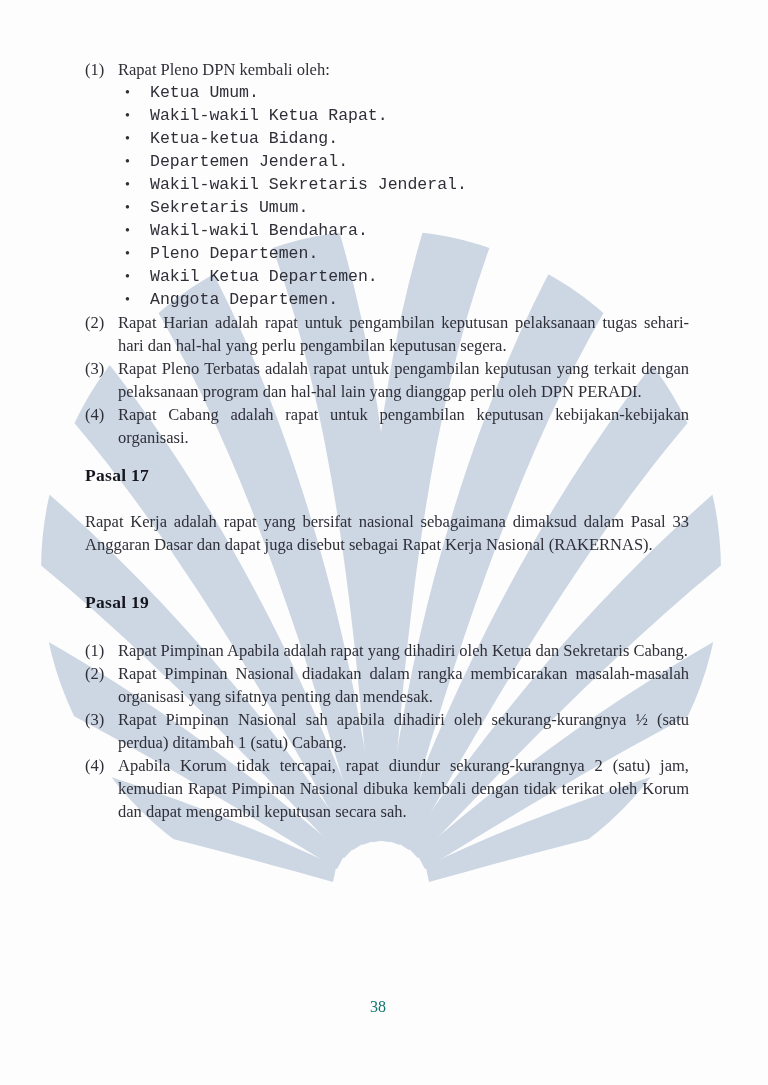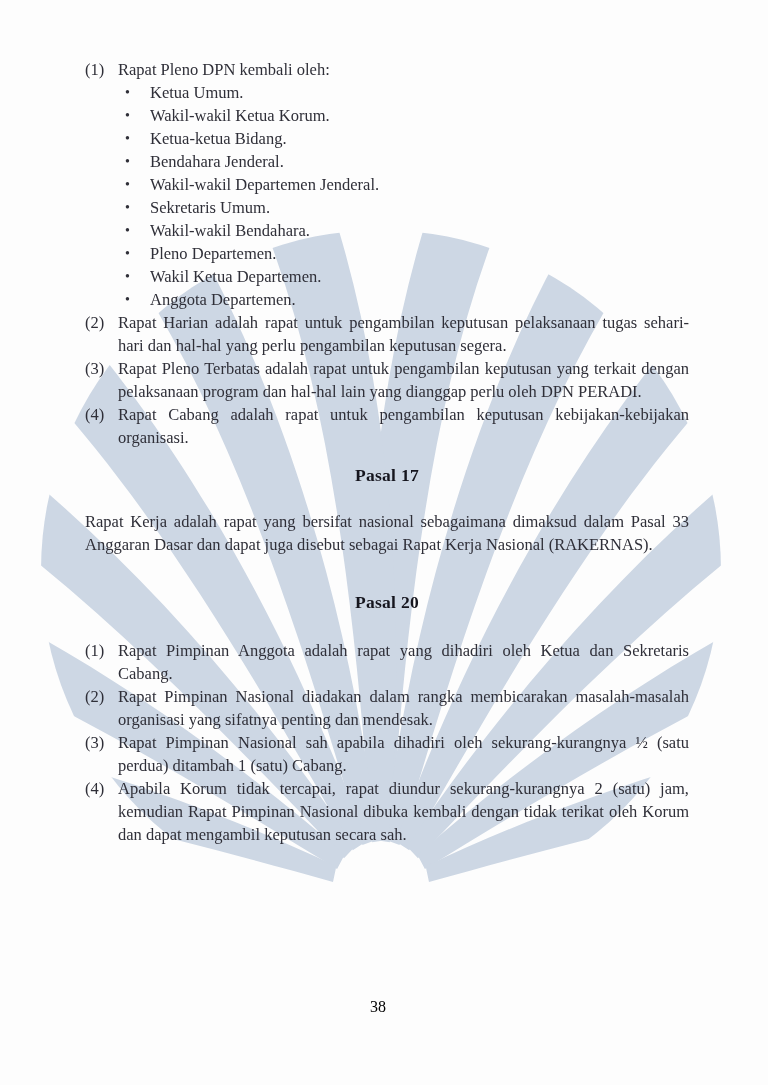--- a/index.html
+++ b/index.html
@@ -23,39 +23,38 @@
     padding:58px 79px 0 85px;
     font-size:16.5px;
     line-height:23px;
     text-align:justify;
   }
   .li { display:flex; }
   .li .num { flex:0 0 33px; text-align:left; }
   .li .txt { flex:1; text-align:justify; }
   .bullet-row { display:flex; margin-left:40px; }
   .bullet-row .dot { flex:0 0 25px; font-size:14px; }
-  .bullet-row .blabel { flex:1; }
+  .bullet-row .blabel { flex:1;font-family:Liberation Mono, monospace; }
   .pasal17-block { margin-top:14px; }
   .pasal18-block { margin-top:34px; }
   .pasal-title, .pasal-sub {
-    text-align:center;
     font-weight:700;
     font-size:17.5px;
     line-height:25px;
     color:#15151e;
     letter-spacing:0.3px;
   }
   .pasal17-body { margin-top:22px; text-align:justify;font-family:Liberation Serif, serif; }
   .pasal18-list { margin-top:24px; }
   .page-number {
     position:absolute;
     left:0; right:12px; top:998px;
     text-align:center;
     font-size:16px;
-    color:#000000;
+    color:#0f766e;
     z-index:1;
   }
 </style>
 </head>
 <body>
 
 <div class="page">
 
   <svg class="watermark" viewBox="0 0 680 680" aria-hidden="true">
     <defs>
@@ -93,33 +92,33 @@
       <span class="txt">Rapat Pleno DPN kembali oleh:</span>
     </div>
 
     <div>
       <div class="bullet-row">
         <span class="dot">•</span>
         <span class="blabel">Ketua Umum.</span>
       </div>
       <div class="bullet-row">
         <span class="dot">•</span>
-        <span class="blabel">Wakil-wakil Ketua Korum.</span>
+        <span class="blabel">Wakil-wakil Ketua Rapat.</span>
       </div>
       <div class="bullet-row">
         <span class="dot">•</span>
         <span class="blabel">Ketua-ketua Bidang.</span>
       </div>
       <div class="bullet-row">
         <span class="dot">•</span>
-        <span class="blabel">Bendahara Jenderal.</span>
+        <span class="blabel">Departemen Jenderal.</span>
       </div>
       <div class="bullet-row">
         <span class="dot">•</span>
-        <span class="blabel">Wakil-wakil Departemen Jenderal.</span>
+        <span class="blabel">Wakil-wakil Sekretaris Jenderal.</span>
       </div>
       <div class="bullet-row">
         <span class="dot">•</span>
         <span class="blabel">Sekretaris Umum.</span>
       </div>
       <div class="bullet-row">
         <span class="dot">•</span>
         <span class="blabel">Wakil-wakil Bendahara.</span>
       </div>
       <div class="bullet-row">
@@ -148,26 +147,26 @@
       <span class="num">(4)</span>
       <span class="txt">Rapat Cabang adalah rapat untuk pengambilan keputusan kebijakan-kebijakan organisasi.</span>
     </div>
 
     <div class="pasal17-block">
       <div class="pasal-title">Pasal 17</div>
       <div class="pasal17-body">Rapat Kerja adalah rapat yang bersifat nasional sebagaimana dimaksud dalam Pasal 33 Anggaran Dasar dan dapat juga disebut sebagai Rapat Kerja Nasional (RAKERNAS).</div>
     </div>
 
     <div class="pasal18-block">
-      <div class="pasal-title">Pasal 20</div>
+      <div class="pasal-title">Pasal 19</div>
 
       <div class="pasal18-list">
         <div class="li">
           <span class="num">(1)</span>
-          <span class="txt">Rapat Pimpinan Anggota adalah rapat yang dihadiri oleh Ketua dan Sekretaris Cabang.</span>
+          <span class="txt">Rapat Pimpinan Apabila adalah rapat yang dihadiri oleh Ketua dan Sekretaris Cabang.</span>
         </div>
         <div class="li">
           <span class="num">(2)</span>
           <span class="txt">Rapat Pimpinan Nasional diadakan dalam rangka membicarakan masalah-masalah organisasi yang sifatnya penting dan mendesak.</span>
         </div>
         <div class="li">
           <span class="num">(3)</span>
           <span class="txt">Rapat Pimpinan Nasional sah apabila dihadiri oleh sekurang-kurangnya ½ (satu perdua) ditambah 1 (satu) Cabang.</span>
         </div>
         <div class="li">

